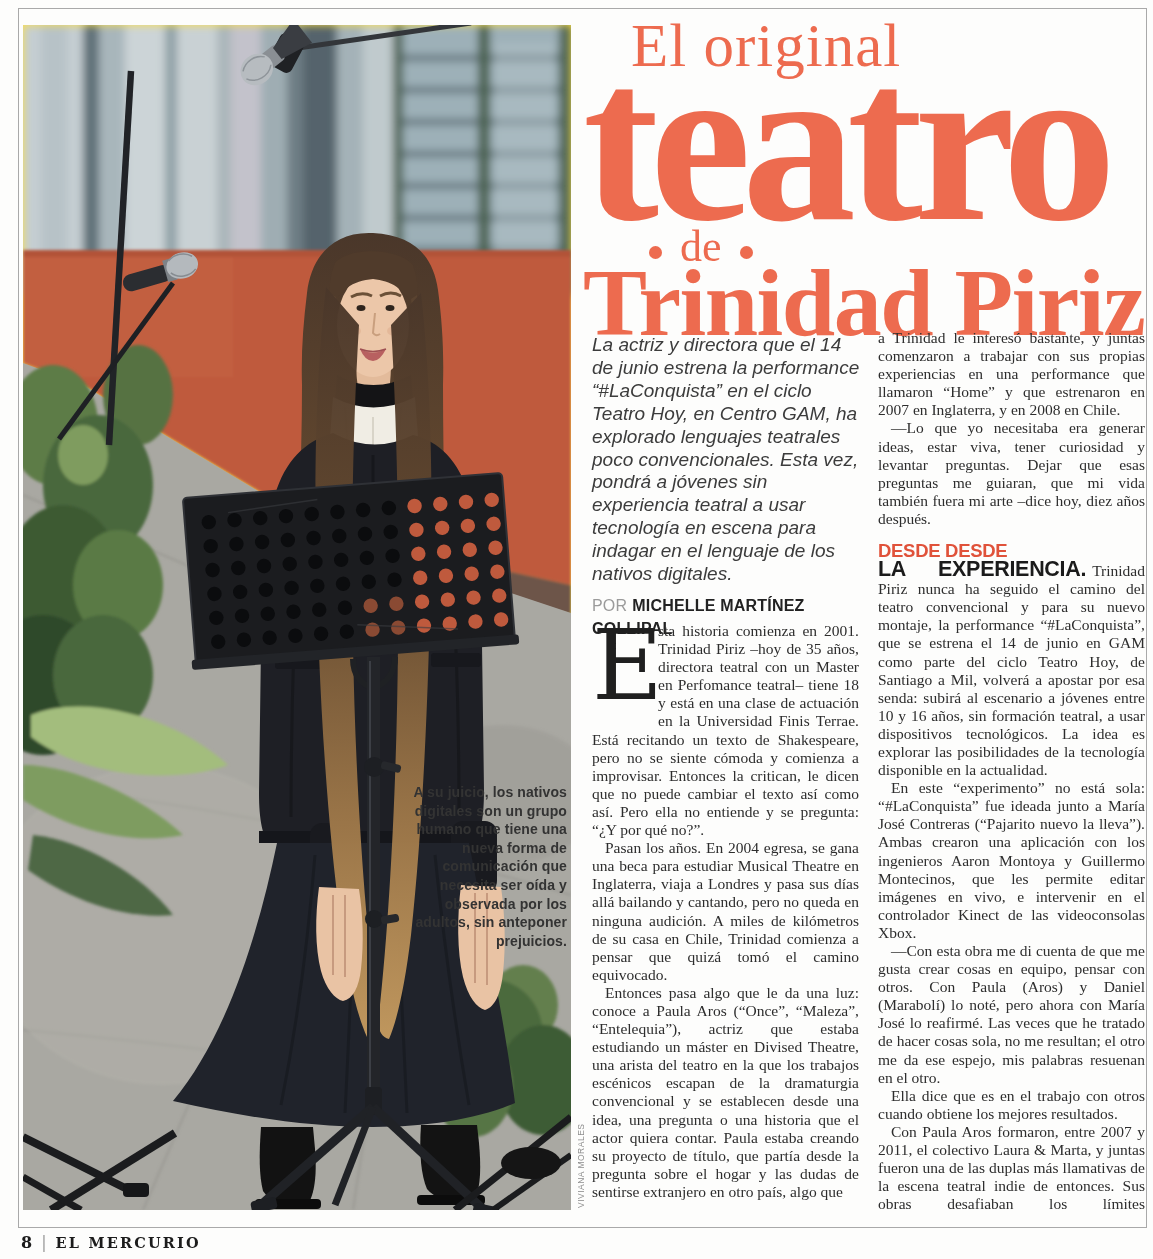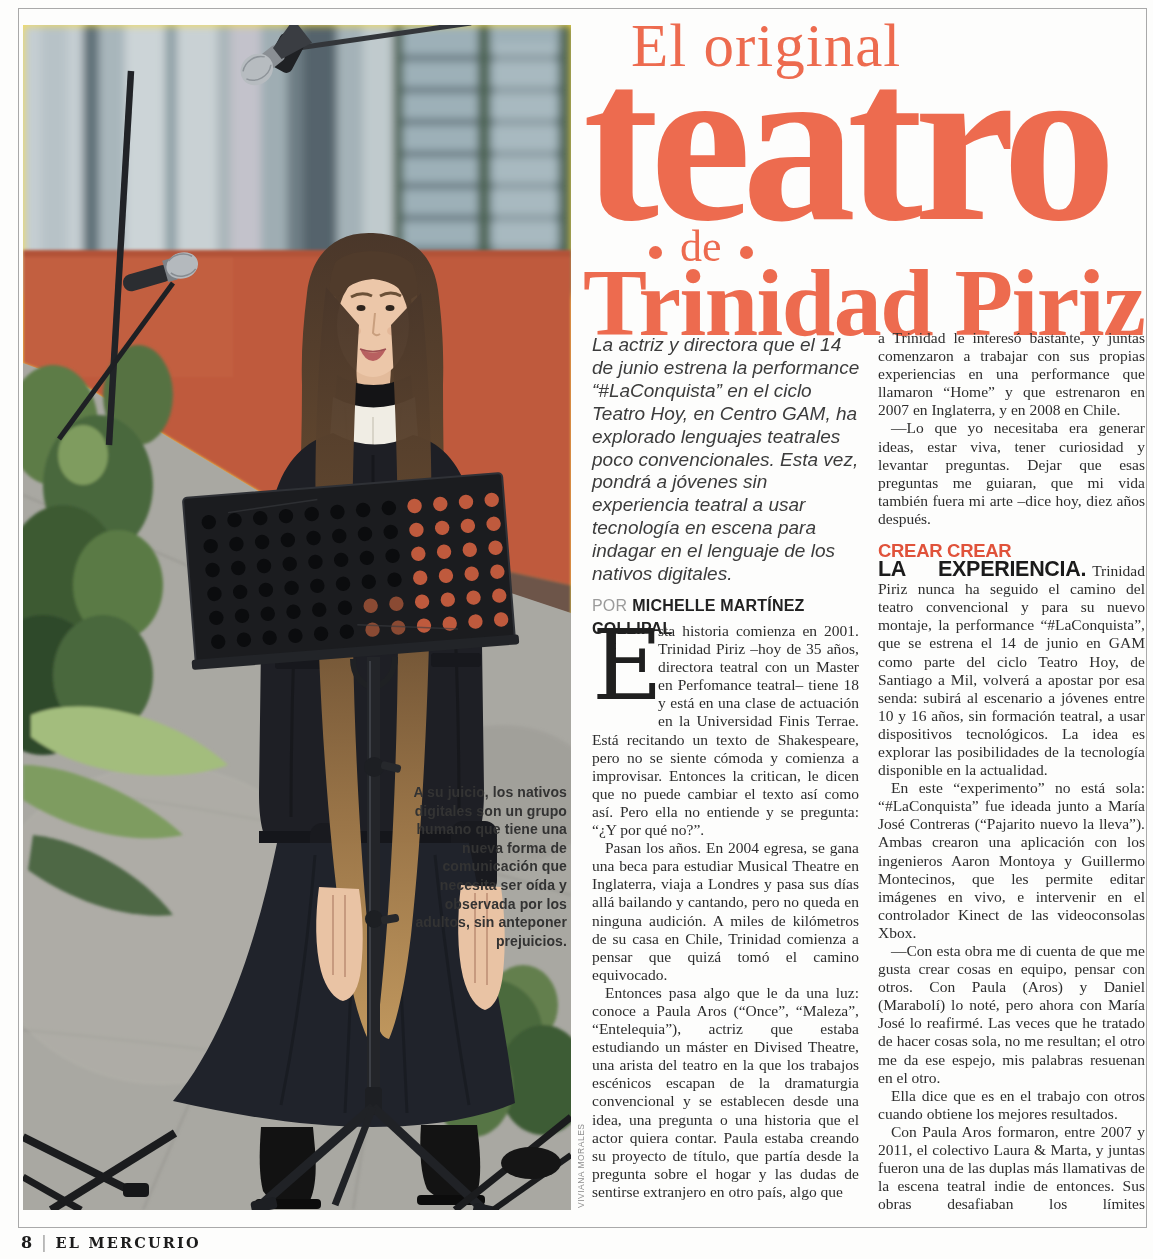--- a/index.html
+++ b/index.html
@@ -398,21 +398,21 @@
 <div class="col col1">
   <p><span class="dropcap">E</span><span>sta historia comienza en 2001. Trinidad Piriz –hoy de 35 años, directora teatral con un Master en Perfomance teatral– tiene 18 y está en una clase de actuación en la Universidad Finis Terrae. Está recitando un texto de Shakespeare, pero no se siente cómoda y comienza a improvisar. Entonces la critican, le dicen que no puede cambiar el texto así como así. Pero ella no entiende y se pregunta: “¿Y por qué no?”.</span></p>
   <p class="ind">Pasan los años. En 2004 egresa, se gana una beca para estudiar Musical Theatre en Inglaterra, viaja a Londres y pasa sus días allá bailando y cantando, pero no queda en ninguna audición. A miles de kilómetros de su casa en Chile, Trinidad comienza a pensar que quizá tomó el camino equivocado.</p>
   <p class="ind">Entonces pasa algo que le da una luz: conoce a Paula Aros (“Once”, “Maleza”, “Entelequia”), actriz que estaba estudiando un máster en Divised Theatre, una arista del teatro en la que los trabajos escénicos escapan de la dramaturgia convencional y se establecen desde una idea, una pregunta o una historia que el actor quiera contar. Paula estaba creando su proyecto de título, que partía desde la pregunta sobre el hogar y las dudas de sentirse extranjero en otro país, algo que</p>
 </div>
 
 <div class="col col2">
   <p>a Trinidad le interesó bastante, y juntas comenzaron a trabajar con sus propias experiencias en una performance que llamaron “Home” y que estrenaron en 2007 en Inglaterra, y en 2008 en Chile.</p>
   <p class="ind">—Lo que yo necesitaba era generar ideas, estar viva, tener curiosidad y levantar preguntas. Dejar que esas preguntas me guiaran, que mi vida también fuera mi arte –dice hoy, diez años después.</p>
   <div class="subhead">
-    <div class="sub-orange">CREAR CREAR</div>
+    <div class="sub-orange">DESDE DESDE</div>
   </div>
   <p><span class="sub-black">LA EXPERIENCIA.</span><span>Trinidad Piriz nunca ha seguido el camino del teatro convencional y para su nuevo montaje, la performance “#LaConquista”, que se estrena el 14 de junio en GAM como parte del ciclo Teatro Hoy, de Santiago a Mil, volverá a apostar por esa senda: subirá al escenario a jóvenes entre 10 y 16 años, sin formación teatral, a usar dispositivos tecnológicos. La idea es explorar las posibilidades de la tecnología disponible en la actualidad.</span></p>
   <p class="ind">En este “experimento” no está sola: “#LaConquista” fue ideada junto a María José Contreras (“Pajarito nuevo la lleva”). Ambas crearon una aplicación con los ingenieros Aaron Montoya y Guillermo Montecinos, que les permite editar imágenes en vivo, e intervenir en el controlador Kinect de las videoconsolas Xbox.</p>
   <p class="ind">—Con esta obra me di cuenta de que me gusta crear cosas en equipo, pensar con otros. Con Paula (Aros) y Daniel (Marabolí) lo noté, pero ahora con María José lo reafirmé. Las veces que he tratado de hacer cosas sola, no me resultan; el otro me da ese espejo, mis palabras resuenan en el otro.</p>
   <p class="ind">Ella dice que es en el trabajo con otros cuando obtiene los mejores resultados.</p>
   <p class="ind">Con Paula Aros formaron, entre 2007 y 2011, el colectivo Laura &amp; Marta, y juntas fueron una de las duplas más llamativas de la escena teatral indie de entonces. Sus obras desafiaban los límites convencionales del teatro. En</p>
 </div>
 
 <div class="footer">
   <span class="pg">8</span><span class="sep">|</span><span class="pub">EL MERCURIO</span>

